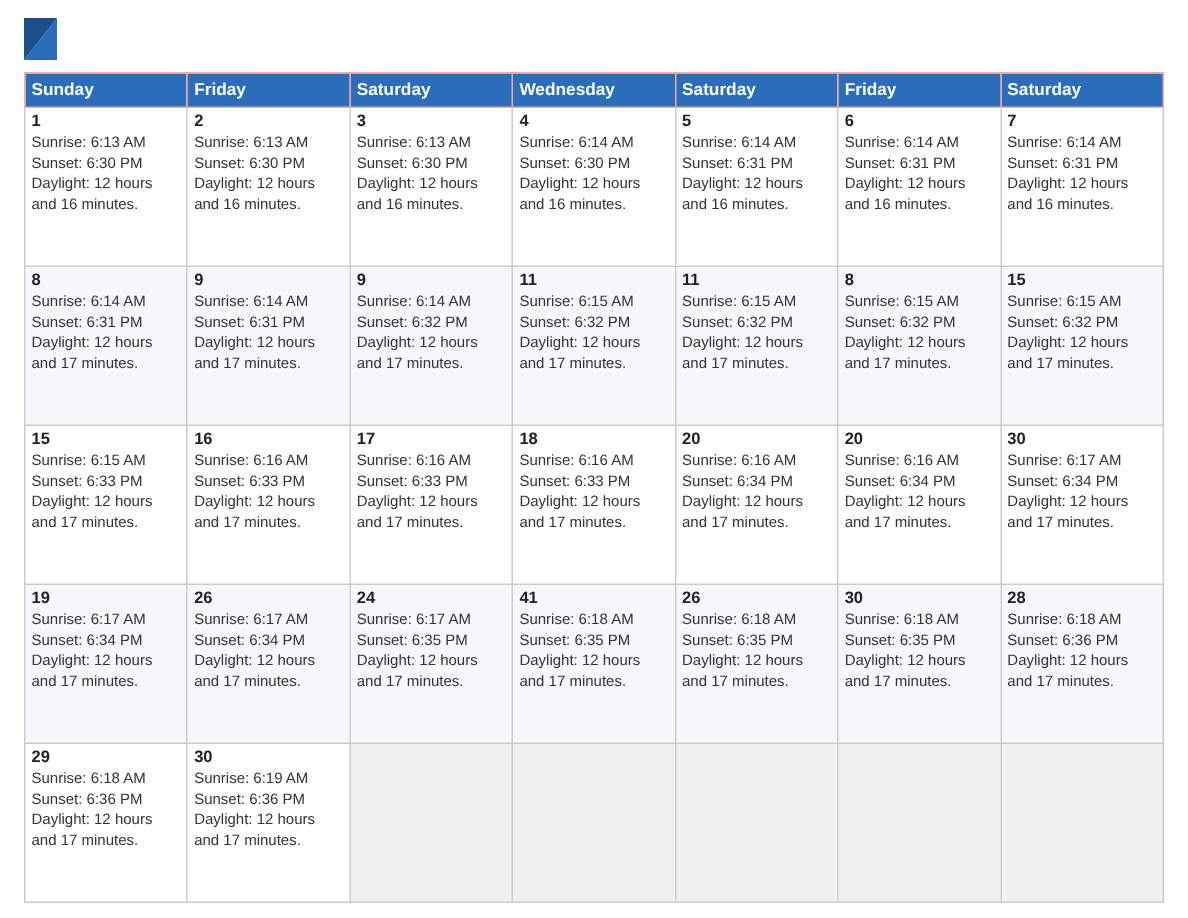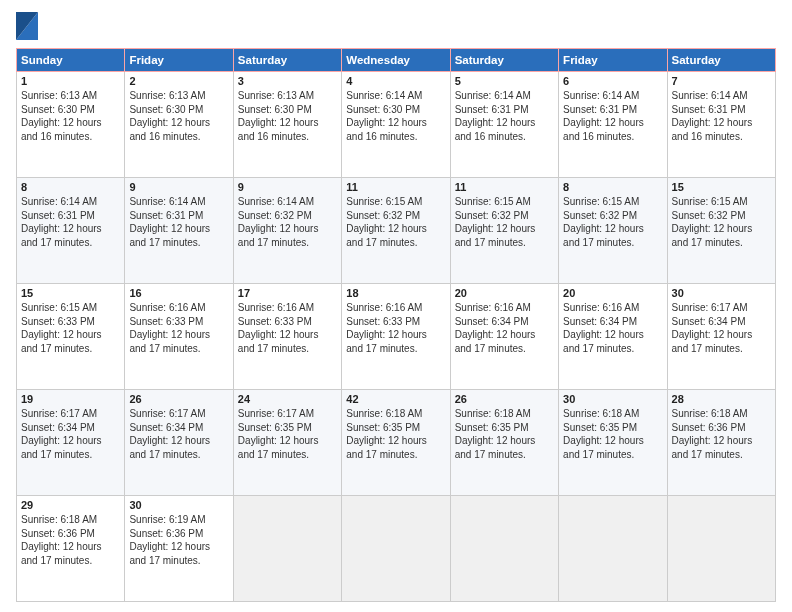--- a/index.html
+++ b/index.html
@@ -233,21 +233,21 @@
           </td>
           <td>
             <span class="day-num">26</span>
             <div class="cell-text">Sunrise: 6:17 AM<br>Sunset: 6:34 PM<br>Daylight: 12 hours<br>and 17 minutes.</div>
           </td>
           <td>
             <span class="day-num">24</span>
             <div class="cell-text">Sunrise: 6:17 AM<br>Sunset: 6:35 PM<br>Daylight: 12 hours<br>and 17 minutes.</div>
           </td>
           <td>
-            <span class="day-num">42</span>
+            <span class="day-num">41</span>
             <div class="cell-text">Sunrise: 6:18 AM<br>Sunset: 6:35 PM<br>Daylight: 12 hours<br>and 17 minutes.</div>
           </td>
           <td>
             <span class="day-num">26</span>
             <div class="cell-text">Sunrise: 6:18 AM<br>Sunset: 6:35 PM<br>Daylight: 12 hours<br>and 17 minutes.</div>
           </td>
           <td>
             <span class="day-num">30</span>
             <div class="cell-text">Sunrise: 6:18 AM<br>Sunset: 6:35 PM<br>Daylight: 12 hours<br>and 17 minutes.</div>
           </td>

